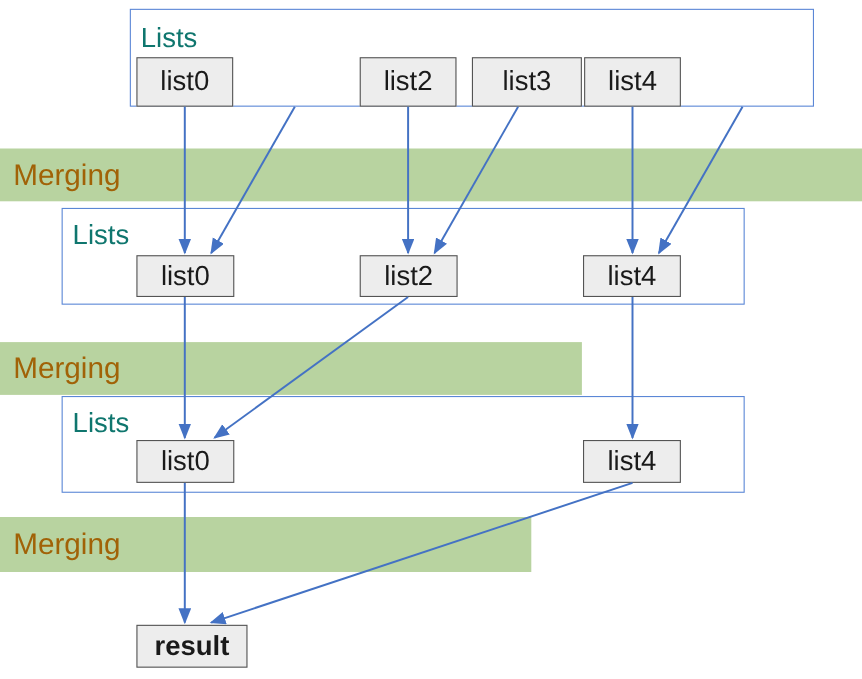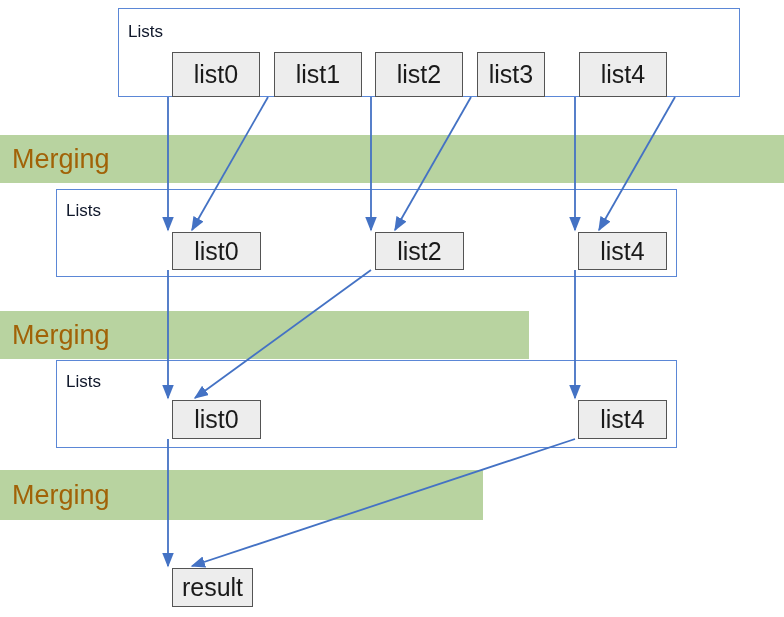--- a/index.html
+++ b/index.html
@@ -17,22 +17,22 @@
   }
   
   .lists-container {
     position: absolute;
     box-sizing: border-box;
     border: 1.5px solid #5B87D6;
     background: transparent;
   }
   .lists-label {
     position: absolute;
-    color: #0f172a;
-    font-size: 17px;
+    color: #0f766e;
+    font-size: 25px;
     line-height: 1;
     white-space: nowrap;
     letter-spacing: 0px;
   }
   
   .merging-band {
     position: absolute;
     background: #B8D3A0;
   }
   .merging-label {
@@ -48,21 +48,20 @@
     box-sizing: border-box;
     background: #EDEDED;
     border: 1.5px solid #545454;
     display: flex;
     align-items: center;
     justify-content: center;
     color: #1a1a1a;
     font-size: 25px;
     line-height: 1;
     white-space: nowrap;
-    margin-left: 48px;
   }
   
   #arrow-layer {
     position: absolute;
     left: 0;
     top: 0;
     width: 784px;
     height: 617px;
     pointer-events: none;
   }
@@ -78,39 +77,38 @@
   <div class="merging-band" id="band-1" style="left: 0px; top: 311px; width: 529px; height: 48px;"></div>
   <div class="merging-label" id="band-label-1" style="left: 12px; top: 322px;">Merging</div>
 
   <div class="merging-band" id="band-2" style="left: 0px; top: 470px; width: 483px; height: 50px;"></div>
   <div class="merging-label" id="band-label-2" style="left: 12px; top: 482px;">Merging</div>
 
   <div class="lists-container" id="container-0" style="left: 118px; top: 8px; width: 622px; height: 89px;"></div>
   <div class="lists-label" id="container-label-0" style="left: 128px; top: 23px;">Lists</div>
 
   <div class="node-box" id="n-0-0" style="left: 124px; top: 52px; width: 88px; height: 45px;">list0</div>
-  <div class="node-box" id="n-0-1" style="left: 226px; top: 52px; width: 88px; height: 45px;">list1</div>
   <div class="node-box" id="n-0-2" style="left: 327px; top: 52px; width: 88px; height: 45px;">list2</div>
-  <div class="node-box" id="n-0-3" style="left: 429px; top: 52px; width: 68px; height: 45px;">list3</div>
+  <div class="node-box" id="n-0-3" style="left: 429px; top: 52px; width: 100px; height: 45px;">list3</div>
   <div class="node-box" id="n-0-4" style="left: 531px; top: 52px; width: 88px; height: 45px;">list4</div>
 
   <div class="lists-container" id="container-1" style="left: 56px; top: 189px; width: 621px; height: 88px;"></div>
   <div class="lists-label" id="container-label-1" style="left: 66px; top: 202px;">Lists</div>
 
   <div class="node-box" id="n-1-0" style="left: 124px; top: 232px; width: 89px; height: 38px;">list0</div>
   <div class="node-box" id="n-1-1" style="left: 327px; top: 232px; width: 89px; height: 38px;">list2</div>
   <div class="node-box" id="n-1-2" style="left: 530px; top: 232px; width: 89px; height: 38px;">list4</div>
 
   <div class="lists-container" id="container-2" style="left: 56px; top: 360px; width: 621px; height: 88px;"></div>
   <div class="lists-label" id="container-label-2" style="left: 66px; top: 373px;">Lists</div>
 
   <div class="node-box" id="n-2-0" style="left: 124px; top: 400px; width: 89px; height: 39px;">list0</div>
   <div class="node-box" id="n-2-1" style="left: 530px; top: 400px; width: 89px; height: 39px;">list4</div>
 
-  <div class="node-box" id="result-node" style="left: 124px; top: 568px; width: 81px; height: 39px;">result</div>
+  <div class="node-box" id="result-node" style="left: 124px; top: 568px; width: 101px; height: 39px; font-weight: bold;">result</div>
 
   <svg id="arrow-layer" viewBox="0 0 784 617">
     <defs>
       <marker id="arrowhead" markerWidth="9" markerHeight="9" refX="7.2" refY="3.2" orient="auto" markerUnits="strokeWidth">
         <path d="M0,0 L8,3.2 L0,6.4 z" fill="#4472C4"></path>
       </marker>
     </defs>
     <g id="arrow-group">
         <line x1="168" y1="97" x2="168" y2="230" stroke="#4472C4" stroke-width="1.8" marker-end="url(#arrowhead)"></line>
         <line x1="268" y1="97" x2="192" y2="230" stroke="#4472C4" stroke-width="1.8" marker-end="url(#arrowhead)"></line>

